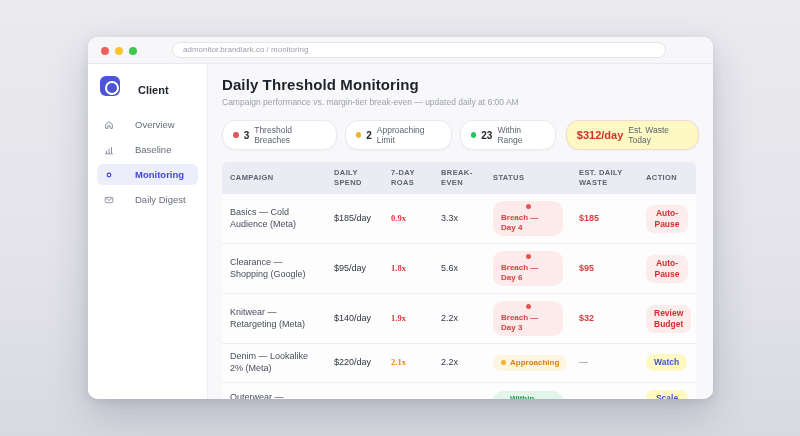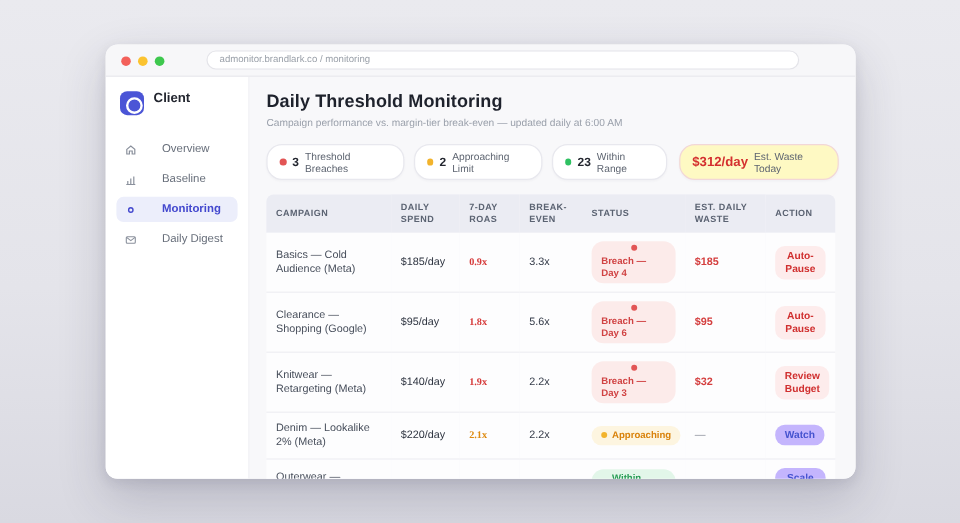--- a/index.html
+++ b/index.html
@@ -21,21 +21,21 @@
   .light.red{ background:#f3605a; } .light.yellow{ background:#fbc330; } .light.green{ background:#3ec84e; }
   .urlbar {
     position:absolute; left:84px; top:5px; width:494px; height:16px;
     background:#fff; border:1px solid #e4e4e9; border-radius:8px;
     font-size:8px; color:#9aa0a9; line-height:14px; padding:0 10px;
     white-space:nowrap; overflow:hidden;
   }
   
   .app { display:flex; height:335px; }
   .sidebar { width:120px; background:#fff; border-right:1px solid #ededf2; padding:10px 9px; flex-shrink:0; }
-  .brand { display:flex; align-items:flex-start; gap:8px; padding:2px 3px; margin-bottom:16px; }
+  .brand { display:flex; align-items:flex-end; gap:18px; padding:2px 3px; margin-bottom:16px; }
   .logo { width:20px; height:20px; border-radius:6px; background:#4b55d6; position:relative; flex-shrink:0; }
   .logo::after { content:""; position:absolute; left:5px; top:5px; width:10px; height:10px;
     border:2.6px solid #fff; border-radius:50%; }
   .brand-name { font-size:11px; font-weight:bold; color:#23262f; }
   .nav-item { display:flex; align-items:center; gap:21px; padding:5px 7px; border-radius:6px;
     font-size:9.5px; color:#676e7a; margin-bottom:4px; cursor:pointer; }
   .nav-item svg { width:10px; height:10px; stroke:#8a909c; flex-shrink:0; }
   .nav-item.active { background:#eceefb; color:#4348ce; font-weight:bold; }
   .nav-item.active svg { stroke:#4348ce; }
   
@@ -73,21 +73,21 @@
   .status-pill.approaching { background:#fdf5e0; color:#d9820b; }
   .status-pill.approaching .sdot { background:#f2b32c; }
   .status-pill.within { background:#e2f6e9; color:#259a53; }
   .status-pill.within .sdot { background:#2fc162; }
   .waste-v { color:#d43f3f; font-weight:bold; font-size:9px; }
   .waste-dash { color:#8a8f99; }
   .action-pill { display:inline-block; padding:3px 8px; border-radius:8px; font-size:8.5px;
     font-weight:bold; border:none; cursor:pointer; line-height:1.3; text-align:center;
     font-family:"Liberation Sans","DejaVu Sans",sans-serif; }
   .action-pill.danger { background:#fdecec; color:#d02f2f; }
-  .action-pill.neutral { background:#c4b5fd; color:#4553cf; }
+  .action-pill.neutral { background:#fef9c3; color:#4553cf; }
 </style>
 </head>
 <body>
 
 <div class="window">
   <div class="chrome">
     <div class="lights">
       <span class="light red"></span>
       <span class="light yellow"></span>
       <span class="light green"></span>

